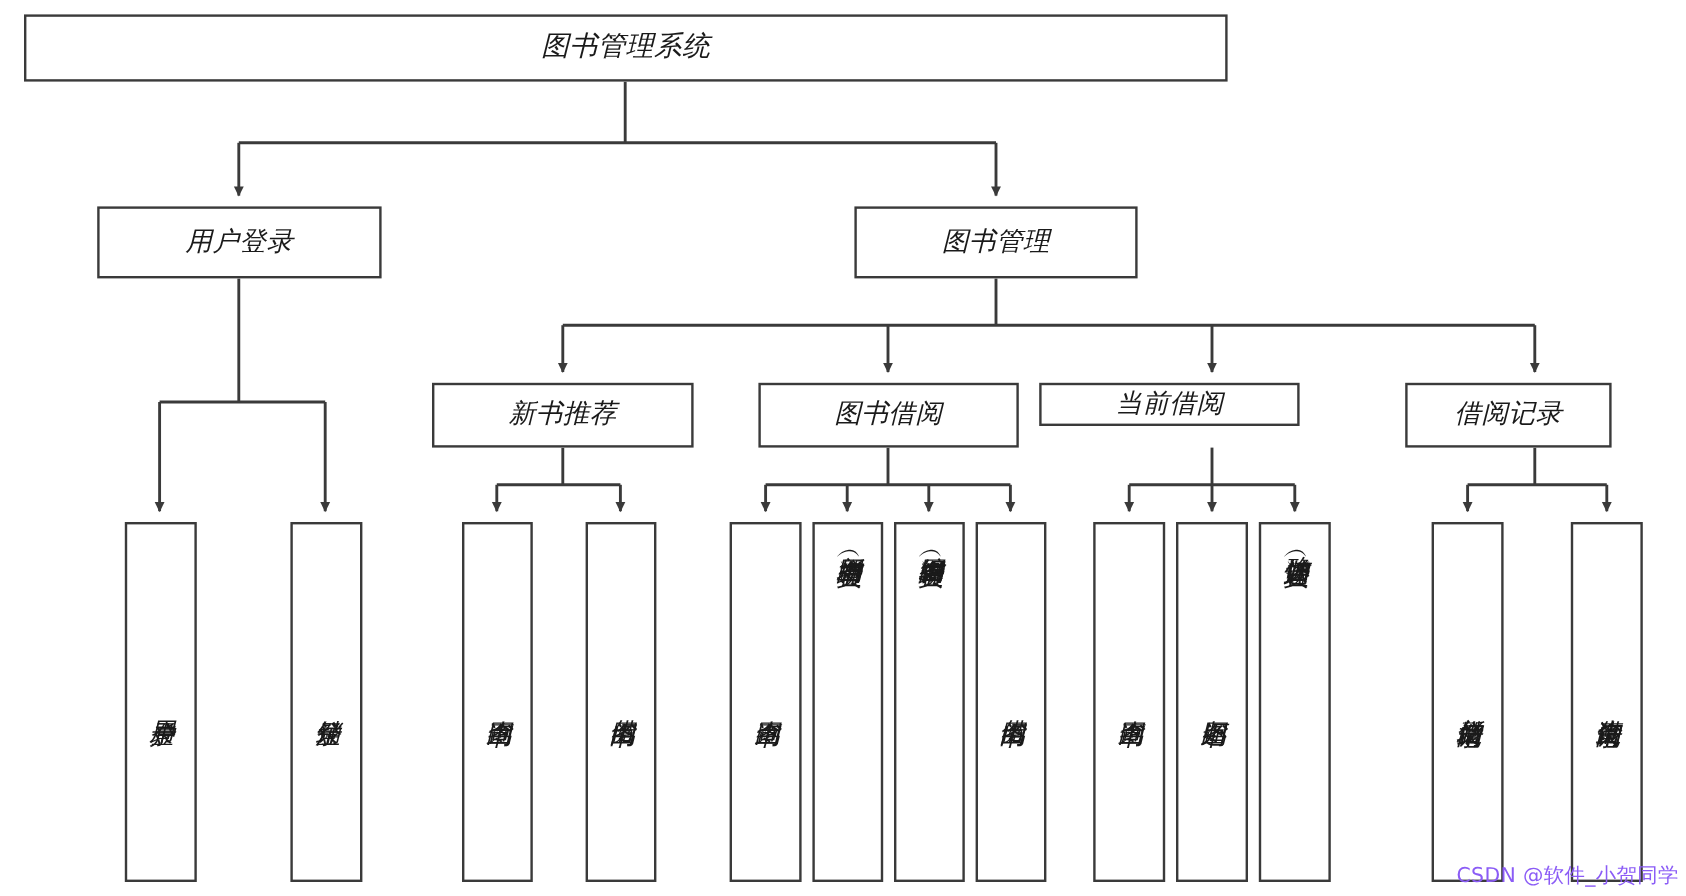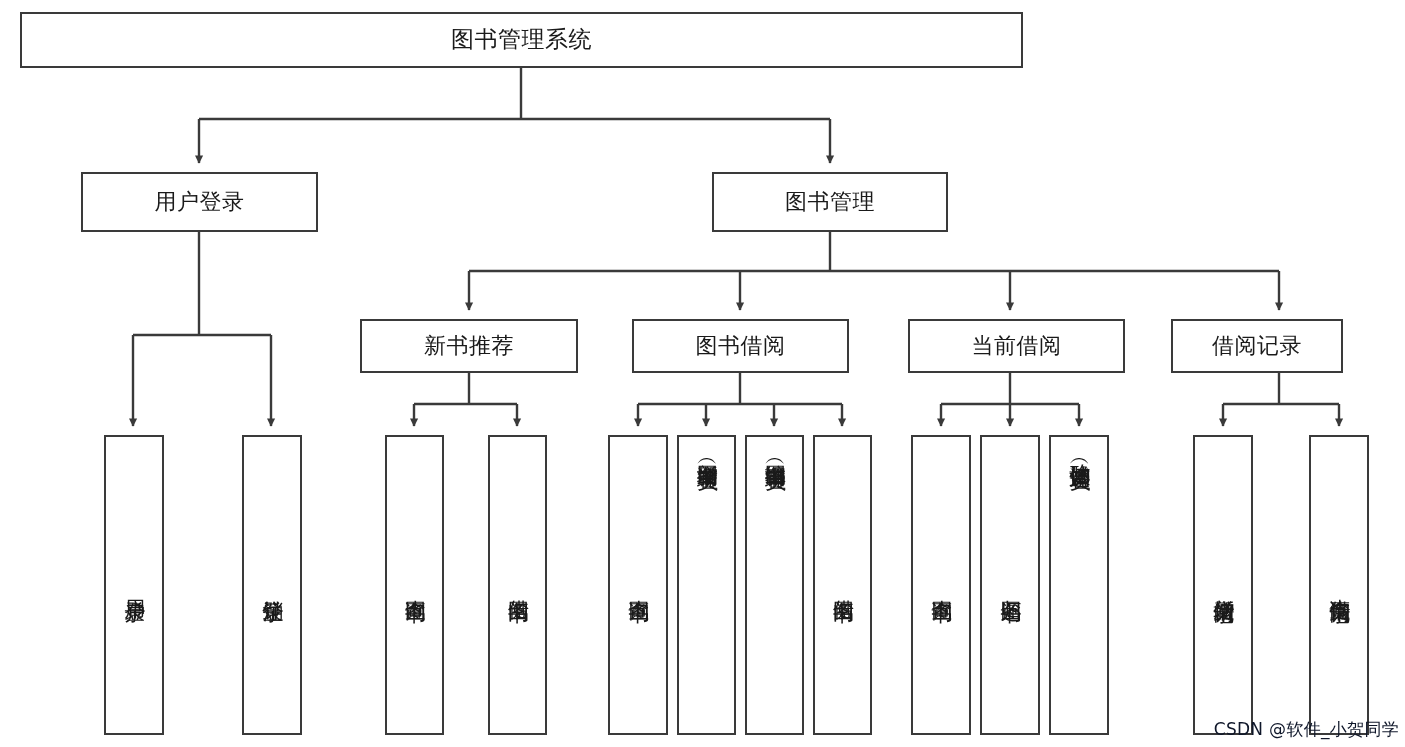--- a/index.html
+++ b/index.html
@@ -33,20 +33,21 @@
     display: flex;
     align-items: center;
     justify-content: center;
     z-index: 2;
   }
   .node-label {
     color: #1a1a1a;
     line-height: 1.18;
     text-align: left;
     letter-spacing: 0.5px;
+    font-style: italic;
   }
   .node.horizontal .node-label {
     font-size: 22px;
     white-space: nowrap;
   }
   .node.root .node-label {
     font-size: 23px;
   }
   .node.vertical {
     align-items: flex-start;
@@ -62,21 +63,21 @@
   }
   .node.vertical.centered {
     align-items: center;
     padding-top: 0;
   }
   #watermark {
     position: absolute;
     right: 6px;
     bottom: 6px;
     font-size: 17px;
-    color: #0f172a;
+    color: #8b5cf6;
     white-space: nowrap;
     z-index: 3;
     letter-spacing: 0.3px;
   }
 </style>
 </head>
 <body>
 
 <div id="diagram-root">
 
@@ -141,21 +142,21 @@
   <div class="node horizontal" style="left:360px; top:319px; width:218px; height:54px;">
     <span class="node-label">新书推荐</span>
   </div>
 
   <div class="node horizontal" style="left:712px; top:172px; width:236px; height:60px;">
     <span class="node-label">图书管理</span>
   </div>
   <div class="node horizontal" style="left:632px; top:319px; width:217px; height:54px;">
     <span class="node-label">图书借阅</span>
   </div>
-  <div class="node horizontal" style="left:908px; top:319px; width:217px; height:54px;">
+  <div class="node horizontal" style="left:866px; top:319px; width:217px; height:36px;">
     <span class="node-label">当前借阅</span>
   </div>
   <div class="node horizontal" style="left:1171px; top:319px; width:172px; height:54px;">
     <span class="node-label">借阅记录</span>
   </div>
 
   <div class="node vertical centered" style="left:104px; top:435px; width:60px; height:300px;">
     <span class="node-label">用户登录</span>
   </div>
   <div class="node vertical centered" style="left:242px; top:435px; width:60px; height:300px;">

